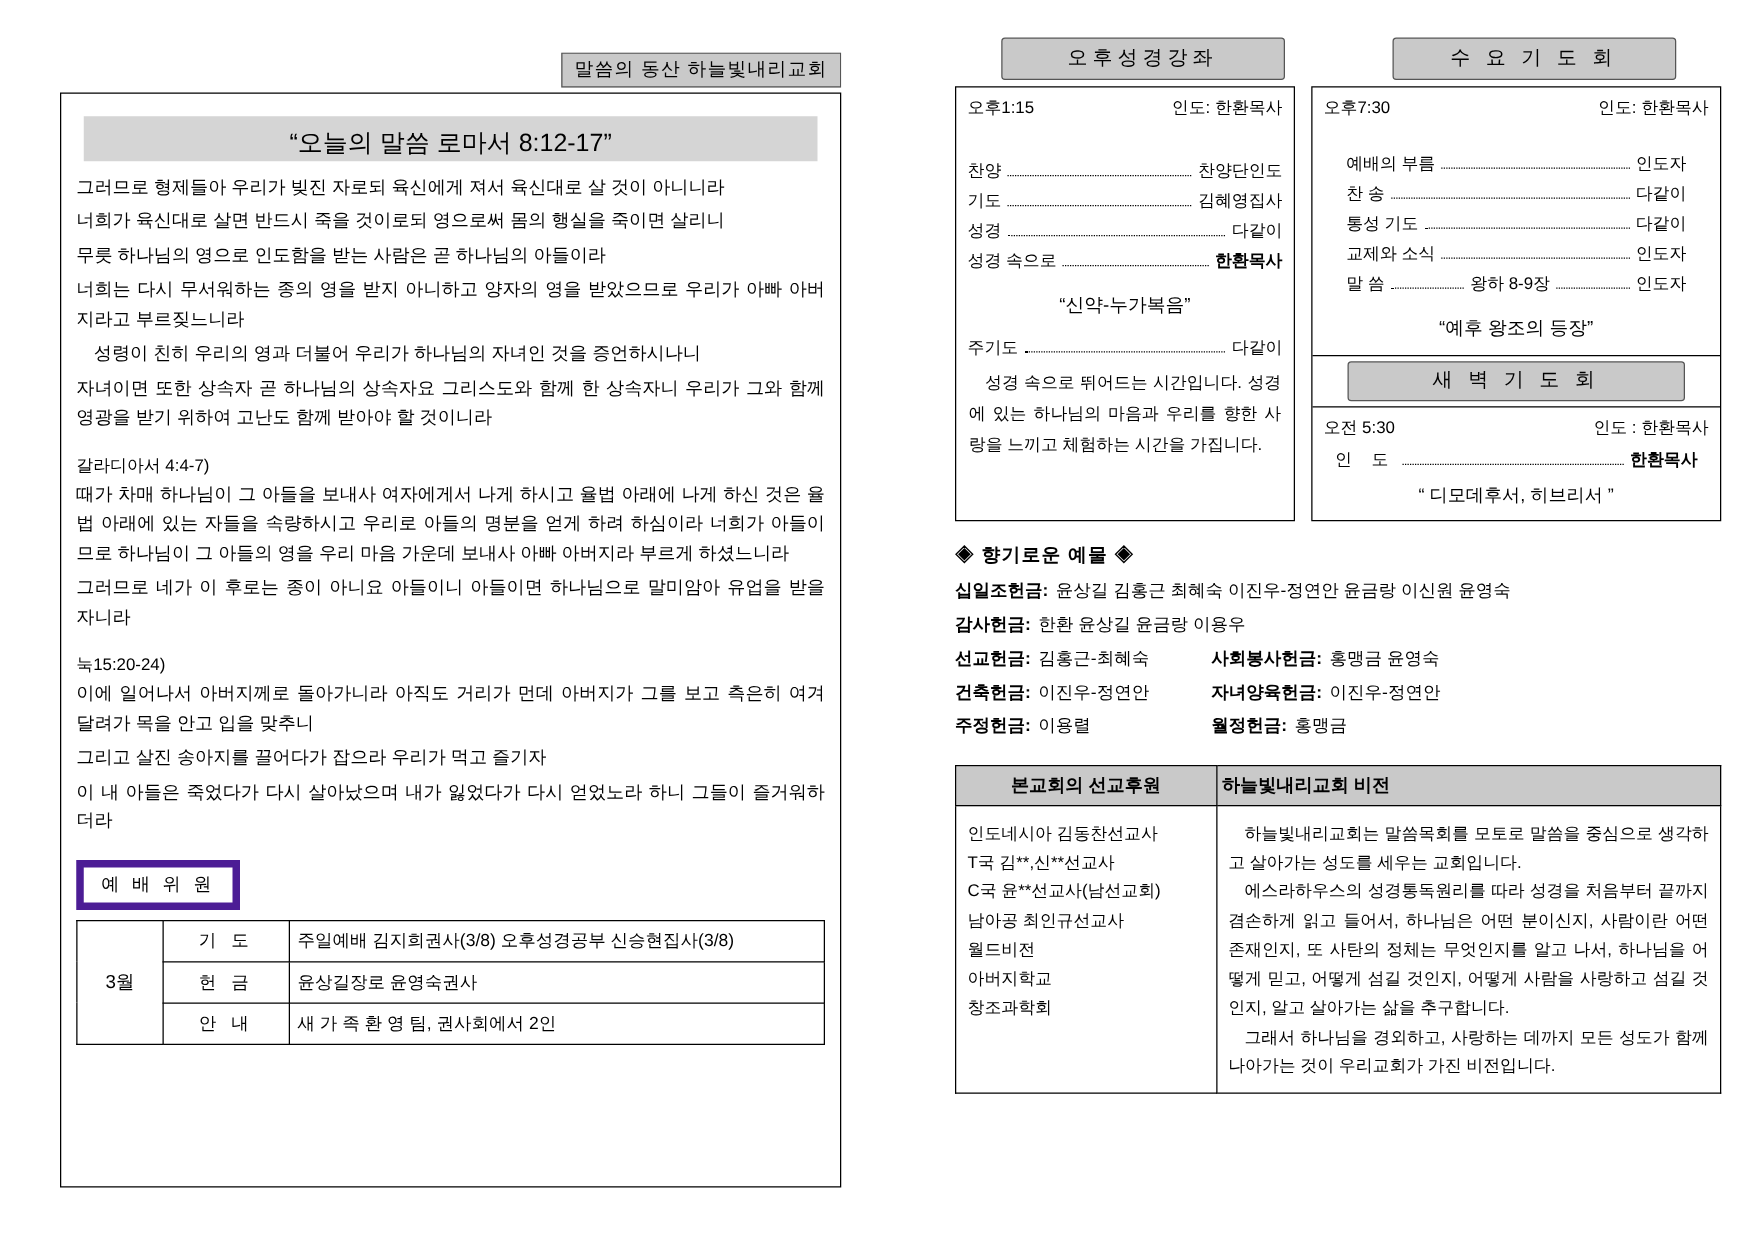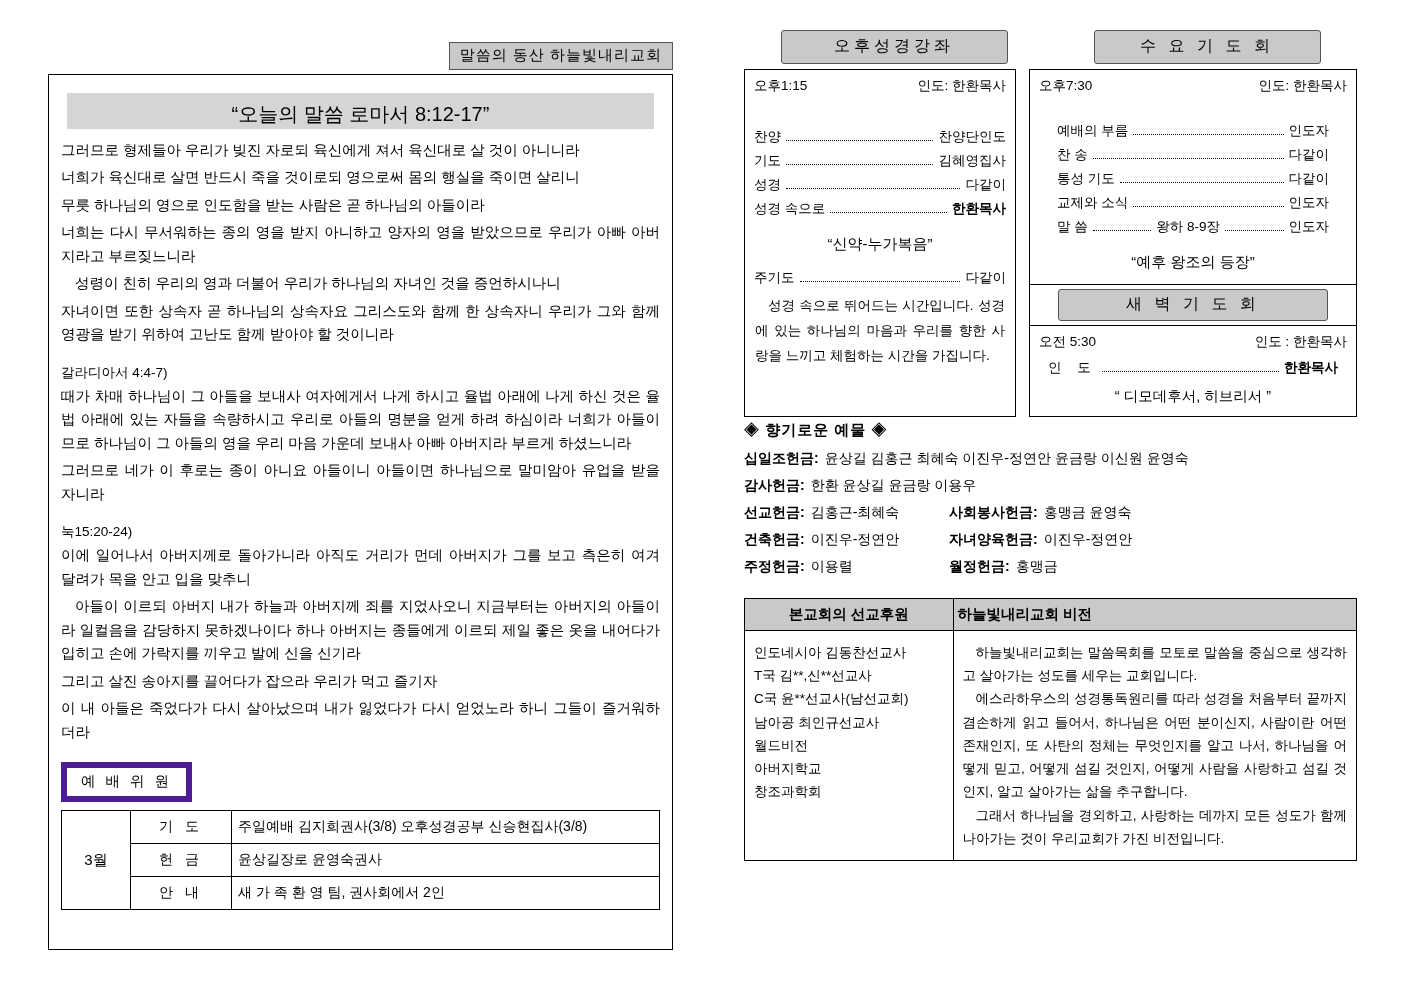--- a/index.html
+++ b/index.html
@@ -88,21 +88,21 @@
     font-size: 15px;
   }
   td.role-cell {
     width: 88px;
     text-align: center;
     letter-spacing: 4px;
   }
   
   .right-col {
     position: absolute;
-    left: 744px;
+    left: 764px;
     top: 30px;
     width: 613px;
   }
   .pill {
     background: #c9c9c9;
     border: 1px solid #555;
     text-align: center;
     font-size: 16px;
     letter-spacing: 4px;
     padding: 5px 0 6px 0;
@@ -167,21 +167,21 @@
     background: #c9c9c9;
     border: 1px solid #555;
     text-align: center;
     font-size: 16px;
     letter-spacing: 4px;
     padding: 4px 0 5px 0;
     margin: 4px 28px;
     border-radius: 3px;
   }
   .offerings {
-    margin-top: 4px;
+    margin-top: 18px;
     font-size: 14px;
     width: 613px;
   }
   .off-title {
     font-weight: bold;
     font-size: 15px;
     margin-bottom: 10px;
     letter-spacing: 1px;
   }
   .off-row {
@@ -240,21 +240,20 @@
       <div class="block-gap"></div>
 
       <p class="ref-line">갈라디아서 4:4-7)</p>
       <p class="verse">때가 차매 하나님이 그 아들을 보내사 여자에게서 나게 하시고 율법 아래에 나게 하신 것은 율법 아래에 있는 자들을 속량하시고 우리로 아들의 명분을 얻게 하려 하심이라  너희가 아들이므로 하나님이 그 아들의 영을 우리 마음 가운데 보내사 아빠 아버지라 부르게 하셨느니라</p>
       <p class="verse">그러므로 네가 이 후로는 종이 아니요 아들이니 아들이면 하나님으로 말미암아 유업을 받을 자니라</p>
 
       <div class="block-gap"></div>
 
       <p class="ref-line">눅15:20-24)</p>
       <p class="verse">이에 일어나서 아버지께로 돌아가니라 아직도 거리가 먼데 아버지가 그를 보고 측은히 여겨 달려가 목을 안고 입을 맞추니</p>
-      <p class="verse indent">아들이 이르되 아버지 내가 하늘과 아버지께 죄를 지었사오니 지금부터는 아버지의 아들이라 일컬음을 감당하지 못하겠나이다 하나 아버지는 종들에게 이르되 제일 좋은 옷을 내어다가 입히고 손에 가락지를 끼우고 발에 신을 신기라</p>
       <p class="verse">그리고 살진 송아지를 끌어다가 잡으라 우리가 먹고 즐기자</p>
       <p class="verse">이 내 아들은 죽었다가 다시 살아났으며 내가 잃었다가 다시 얻었노라 하니 그들이 즐거워하더라</p>
 
       <div class="committee-tag">예 배 위 원</div>
 
       <table class="committee">
         <tbody>
             <tr>
           <td class="month-cell" rowspan="3">3월</td>
           <td class="role-cell">기 도</td>

